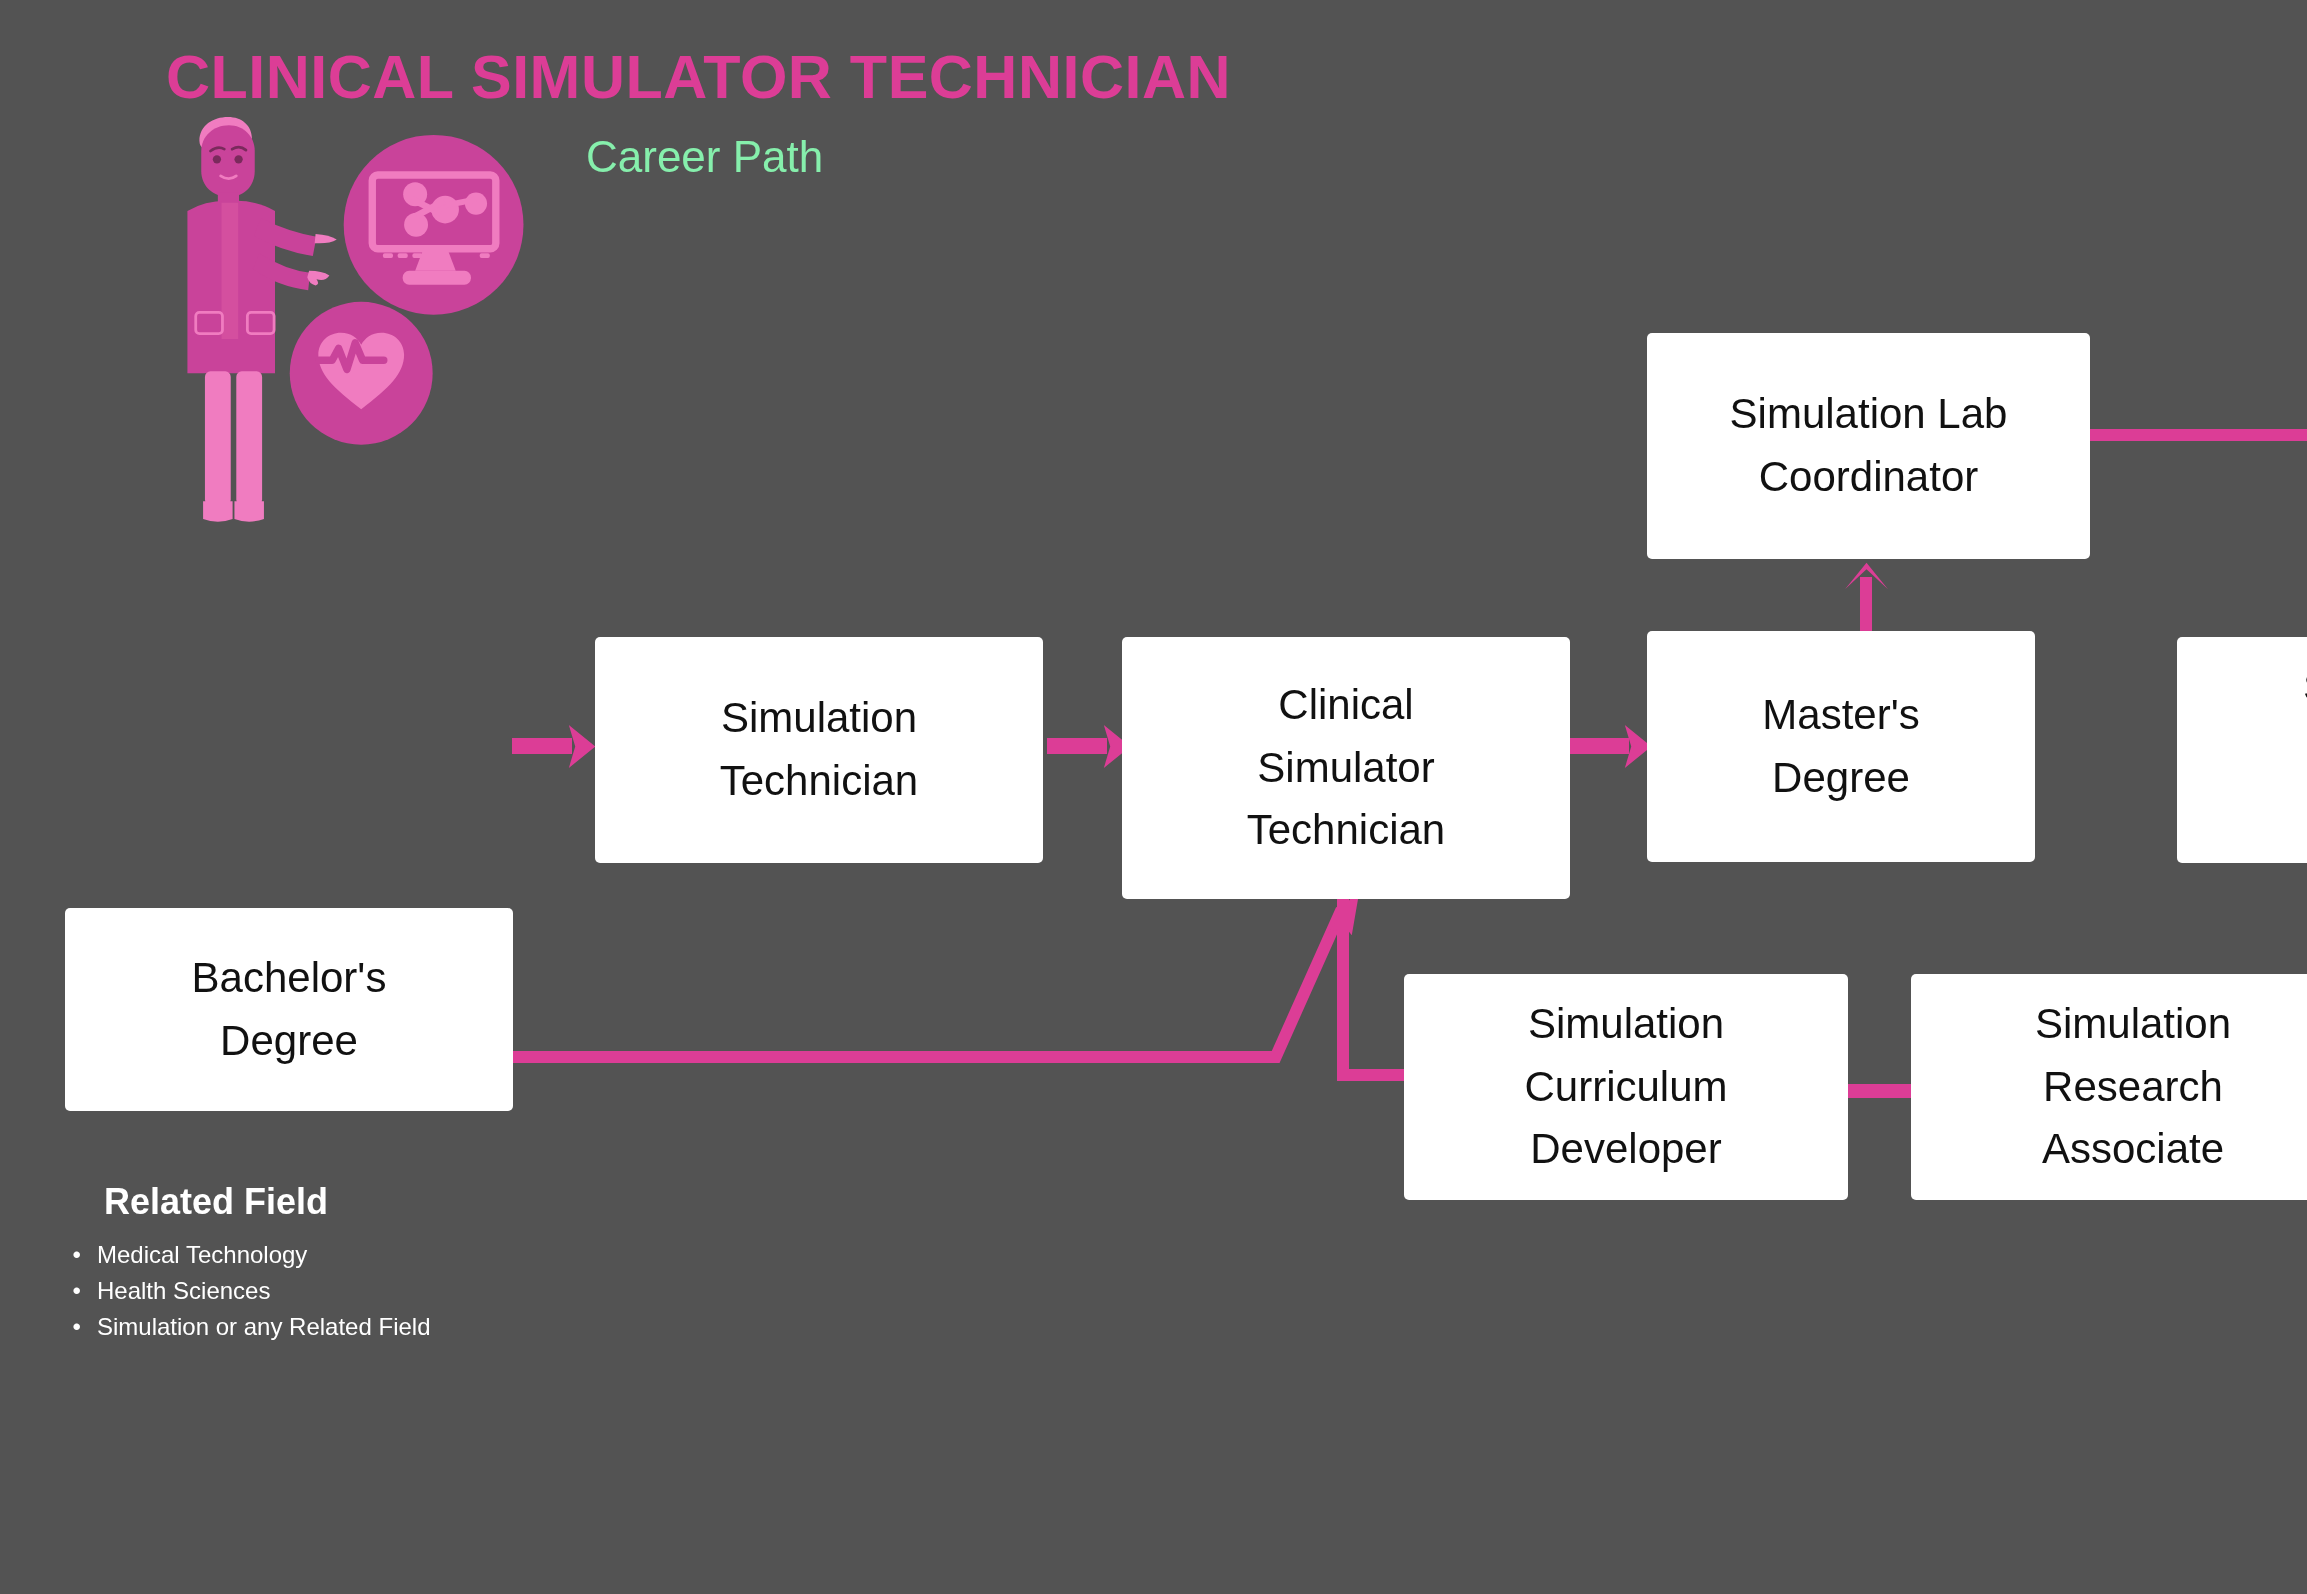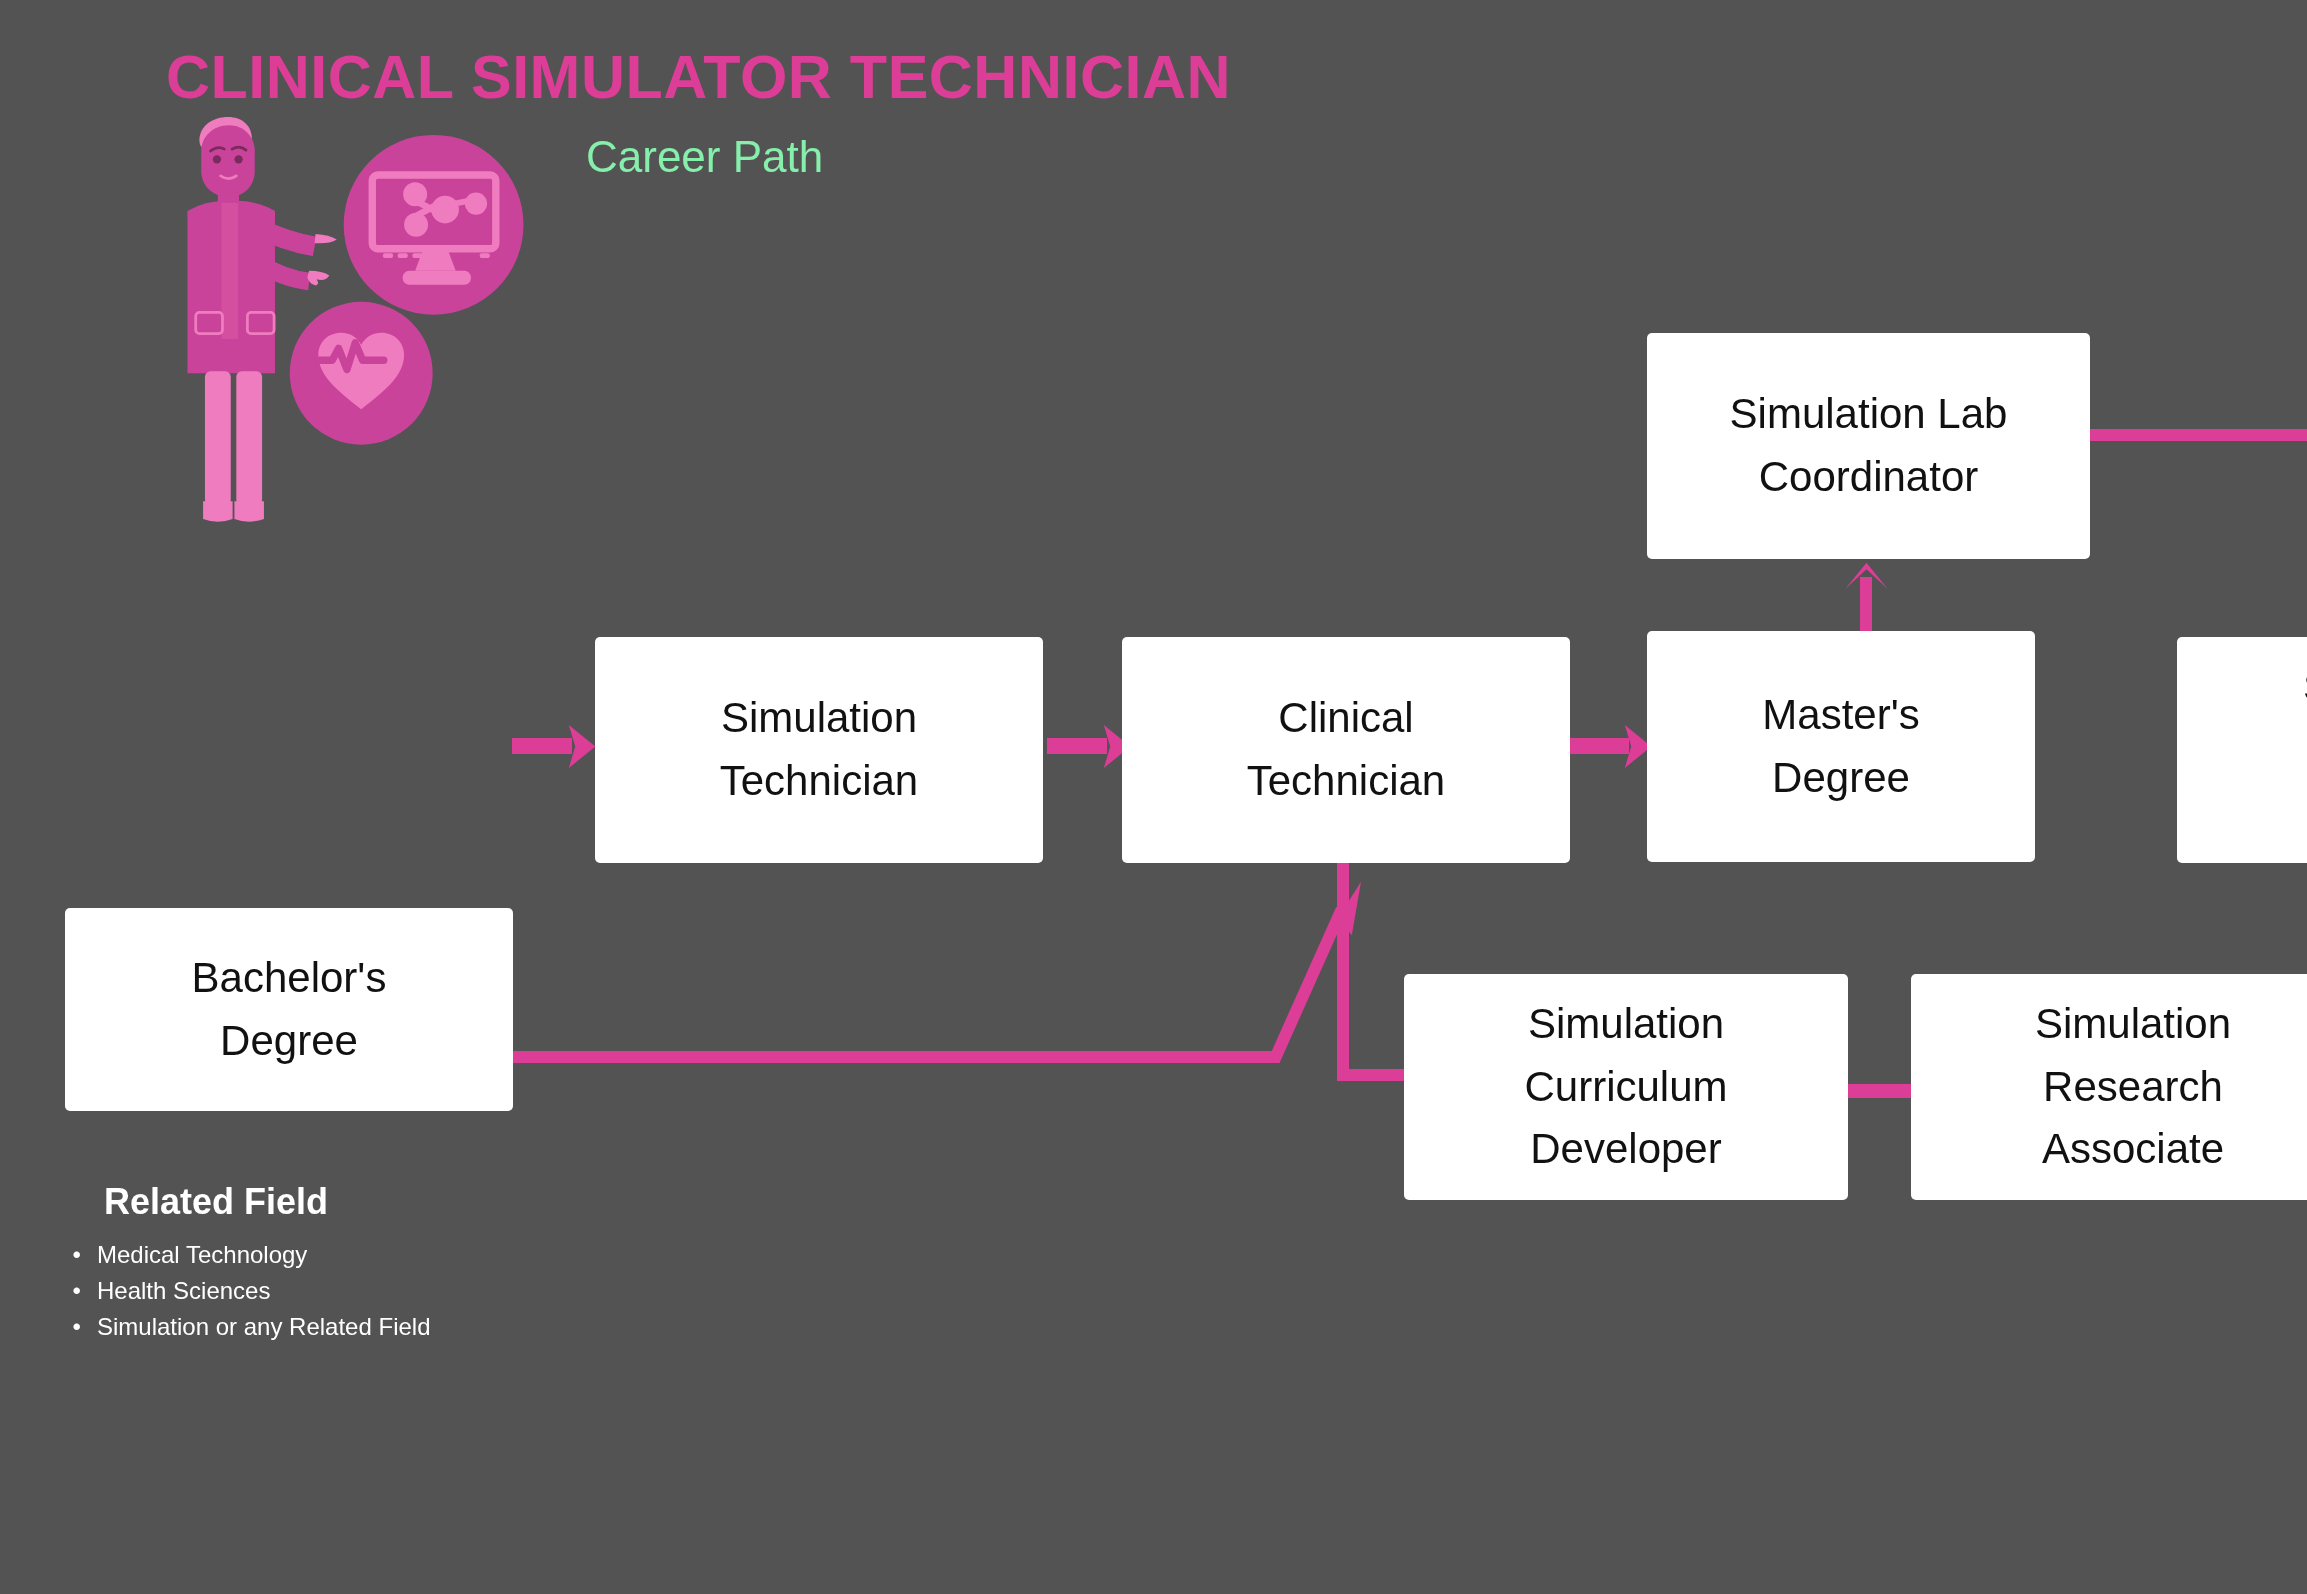--- a/index.html
+++ b/index.html
@@ -198,23 +198,24 @@
   </div>
 
 
   <div class="node" style="left:595px; top:637px; width:448px; height:226px;">
     <span>
       <span>Simulation</span>
       <span>Technician</span>
     </span>
   </div>
 
-  <div class="node" style="left:1122px; top:637px; width:448px; height:226px;">
+  <div class="node" style="left:1122px; top:637px; width:448px; height:262px;">
     <span>
       <span>Clinical</span>
+      <span>Simulator</span>
       <span>Technician</span>
     </span>
   </div>
 
   <div class="node" style="left:1647px; top:631px; width:388px; height:231px;">
     <span>
       <span>Master's</span>
       <span>Degree</span>
     </span>
   </div>

